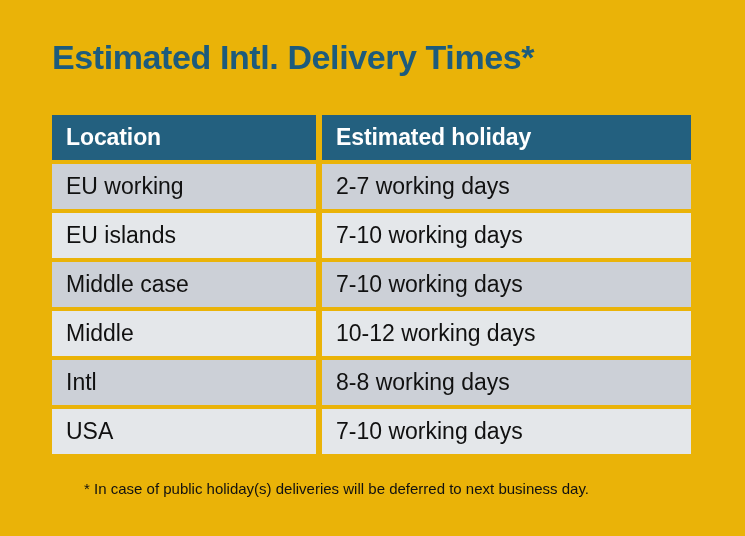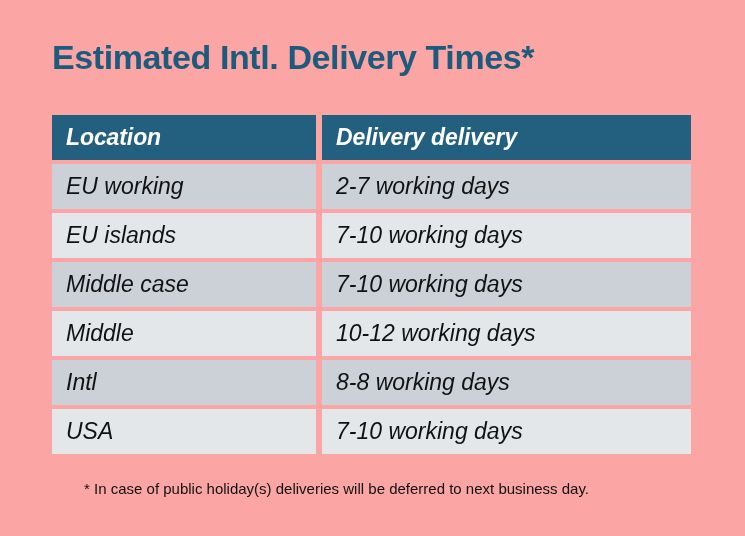--- a/index.html
+++ b/index.html
@@ -9,21 +9,21 @@
     height: 536px;
     background: #ffffff;
     font-family: "Liberation Sans", sans-serif;
     overflow: hidden;
   }
 
   .page {
     position: relative;
     width: 745px;
     height: 536px;
-    background: #fca5a5;
+    background: #eab308;
   }
 
   .page-title {
     position: absolute;
     left: 52px;
     top: 37px;
     font-size: 34px;
     font-weight: 700;
     letter-spacing: -0.4px;
     color: #1d5b7c;
@@ -49,21 +49,20 @@
 
   .cell {
     display: flex;
     align-items: center;
     height: 45px;
     padding-left: 14px;
     font-size: 23px;
     color: #111111;
     white-space: nowrap;
     overflow: hidden;
-    font-style: italic;
   }
 
   .cell-location { width: 264px; flex: 0 0 264px; }
   .cell-delivery { width: 369px; flex: 0 0 369px; }
 
   .header-row .cell {
     background: #23607f;
     color: #ffffff;
     font-weight: 700;
     letter-spacing: -0.1px;
@@ -85,21 +84,21 @@
 <body>
 
 <div class="page">
 
   <h1 class="page-title">Estimated Intl. Delivery Times*</h1>
 
   <div class="delivery-table">
 
     <div class="table-row header-row">
       <div class="cell cell-location">Location</div>
-      <div class="cell cell-delivery">Delivery delivery</div>
+      <div class="cell cell-delivery">Estimated holiday</div>
     </div>
 
     <div class="table-row row-shade-dark">
       <div class="cell cell-location">EU working</div>
       <div class="cell cell-delivery">2-7 working days</div>
     </div>
 
     <div class="table-row row-shade-light">
       <div class="cell cell-location">EU islands</div>
       <div class="cell cell-delivery">7-10 working days</div>

